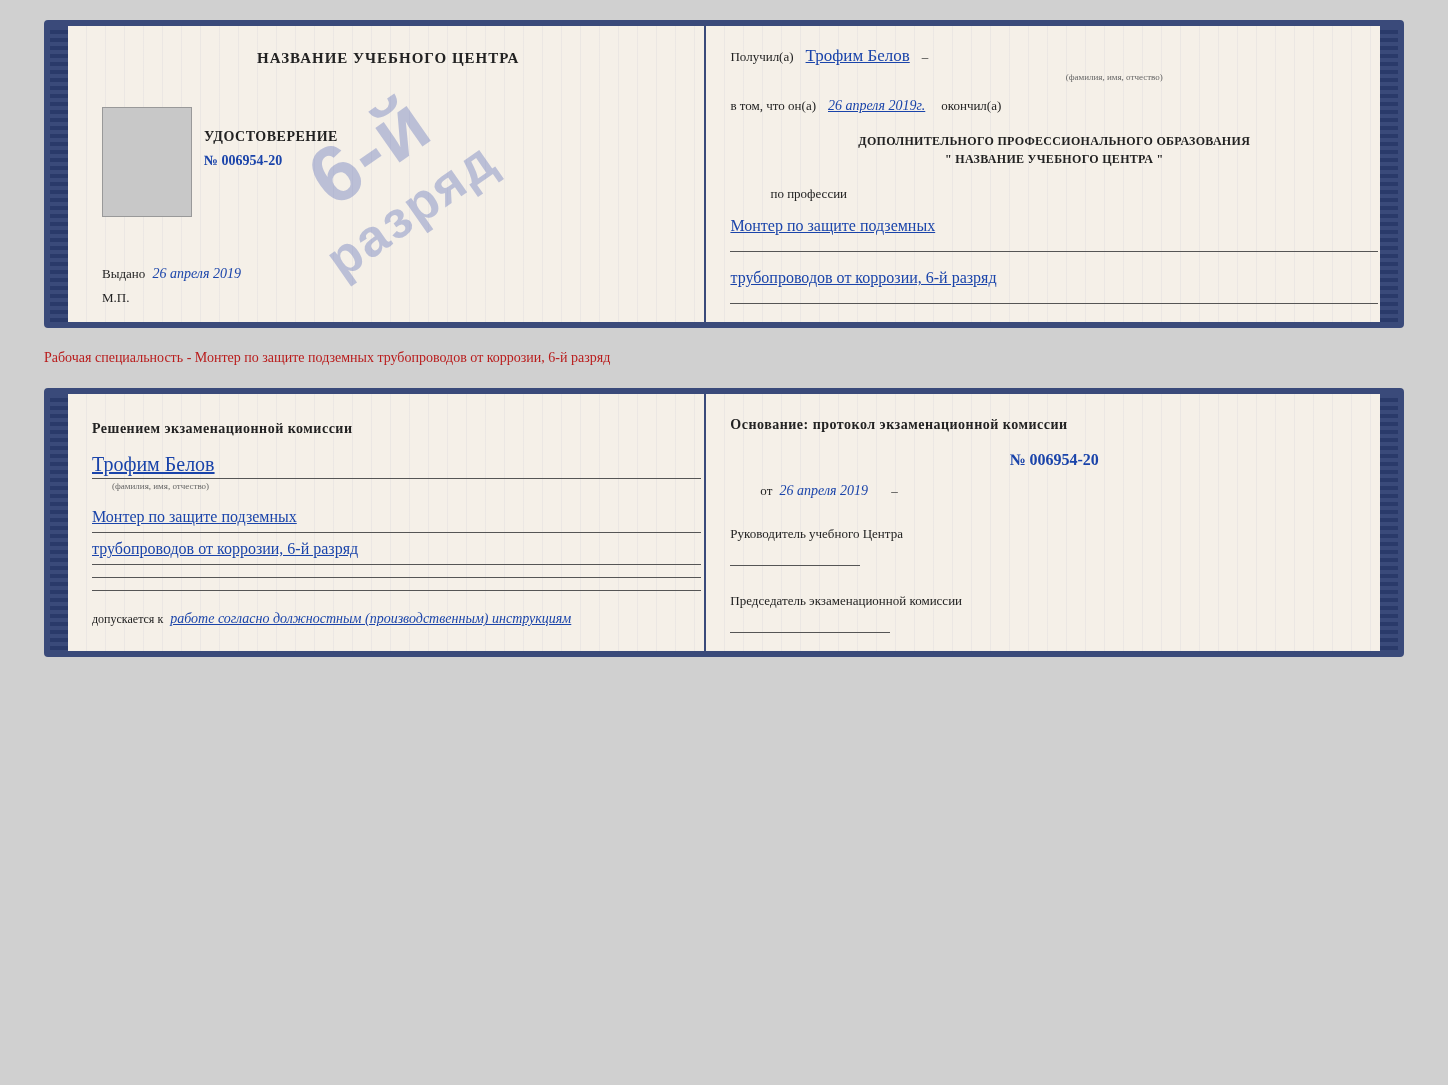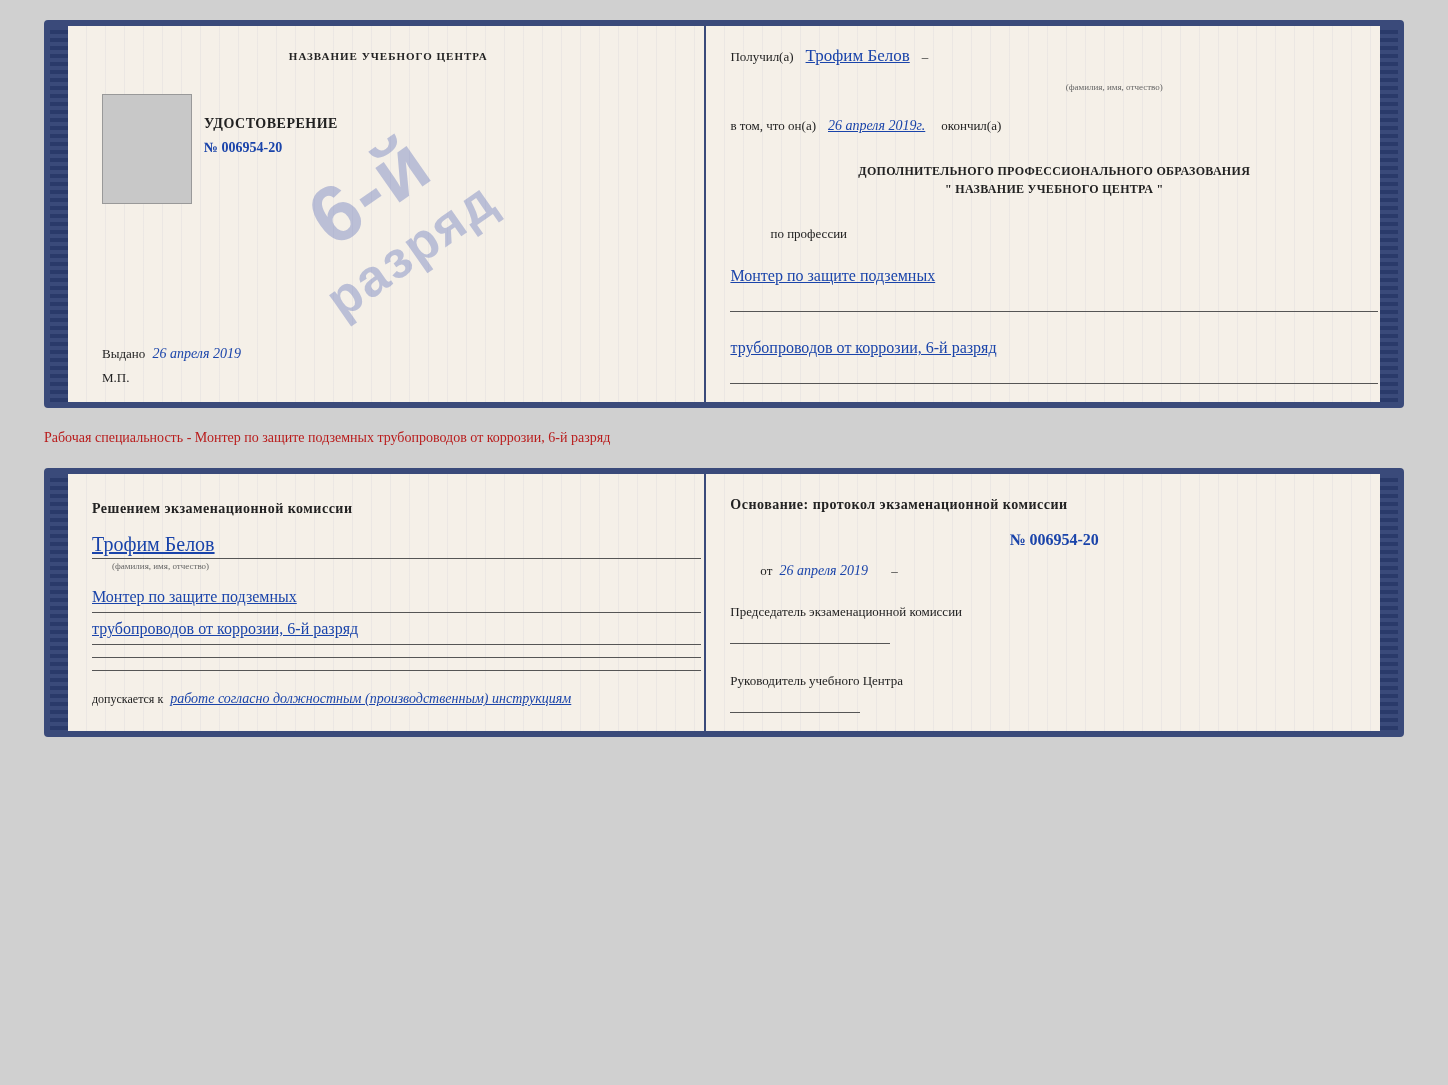--- a/index.html
+++ b/index.html
@@ -79,25 +79,25 @@
     }
 
     .stamp-watermark .stamp-line1 {
       font-size: 80px;
     }
     .stamp-watermark .stamp-line2 {
       font-size: 52px;
     }
 
     .doc-center-title {
-      font-size: 11px;
+      font-size: 15px;
       font-weight: bold;
       letter-spacing: 1px;
       text-align: center;
-      margin-bottom: 16px;
+      margin-bottom: 24px;
       text-transform: uppercase;
       color: #222;
     }
 
     .photo-placeholder {
       width: 90px;
       height: 110px;
       background: #c8c8c8;
       border: 1px solid #999;
       margin: 8px 0 8px 0;
@@ -321,21 +321,21 @@
     </div>
 
     <div class="issued-line" style="margin-top:auto; align-self:flex-start; padding-left:10px;">
       <span>Выдано</span>
       <span class="handwritten-sm" style="margin-left:4px;">26 апреля 2019</span>
     </div>
 
     <div class="mp-line" style="align-self:flex-start; padding-left:10px; margin-top:8px;">М.П.</div>
   </div>
 
-  <div class="doc-right" style="position:relative;gap:20px;">
+  <div class="doc-right" style="position:relative;">
 
     <div class="received-line">
       <span>Получил(а)</span>
       <span class="handwritten" style="margin-left:8px;">Трофим Белов</span>
       <span style="margin-left:8px;">–</span>
     </div>
     <div style="text-align:center; margin-left:120px; margin-top:-4px;">
       <span class="small-label">(фамилия, имя, отчество)</span>
     </div>
 
@@ -413,30 +413,30 @@
     <div style="text-align:center; font-size:16px; font-weight:bold; color:#1a44aa; margin-top:6px;">
       <span>№ 006954-20</span>
     </div>
 
     <div style="font-size:13px; color:#222; margin-top:4px; margin-left:30px;">
       <span>от</span>
       <span class="handwritten-sm" style="margin-left:4px;">26 апреля 2019</span>
       <span style="margin-left:20px;">–</span>
     </div>
 
+    <div style="margin-top:16px;">
+      <div style="font-size:13px; color:#222; line-height:1.4;">Руководитель учебного Центра</div>
+      <hr class="doc-divider-line" style="width:130px; margin-top:22px;">
+    </div>
+
     <div style="margin-top:14px;">
       <div style="font-size:13px; color:#222; line-height:1.4;">Председатель экзаменационной комиссии</div>
       <hr class="doc-divider-line" style="width:160px; margin-top:22px;">
     </div>
 
-    <div style="margin-top:16px;">
-      <div style="font-size:13px; color:#222; line-height:1.4;">Руководитель учебного Центра</div>
-      <hr class="doc-divider-line" style="width:130px; margin-top:22px;">
-    </div>
-
     <div class="right-side-chars">
       <span class="rc">–</span>
       <span class="rc">–</span>
       <span class="rc">–</span>
       <span class="rc">и</span>
       <span class="rc">,а</span>
       <span class="rc">←</span>
       <span class="rc">–</span>
       <span class="rc">–</span>
       <span class="rc">–</span>

